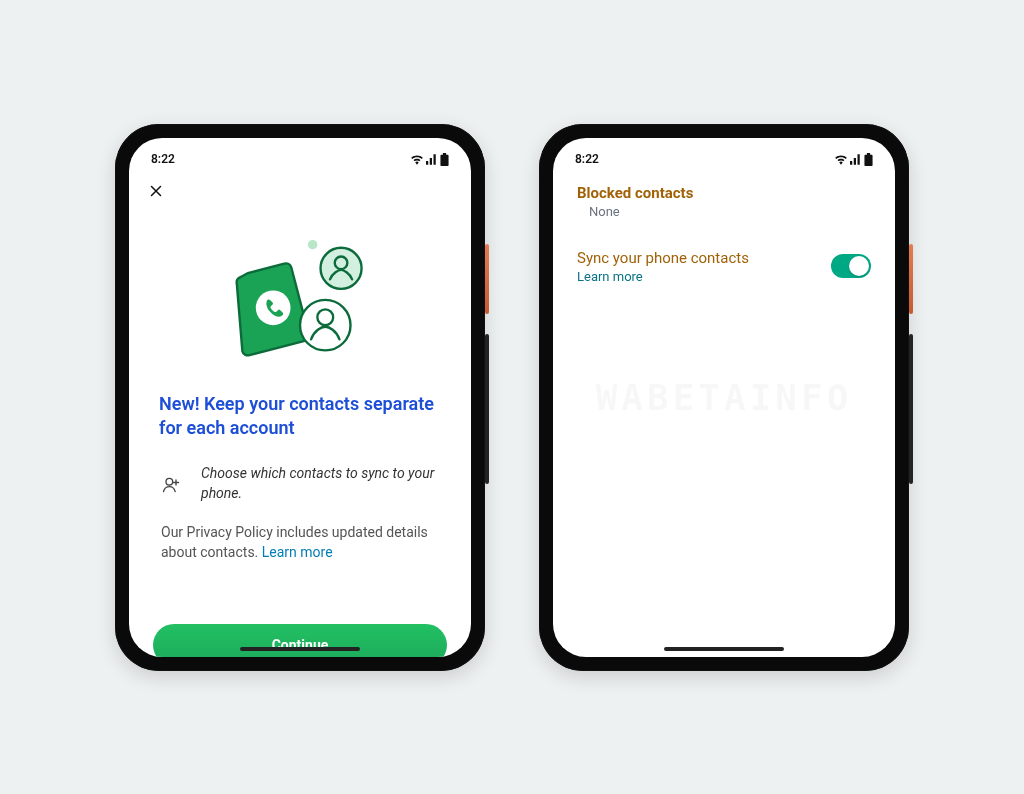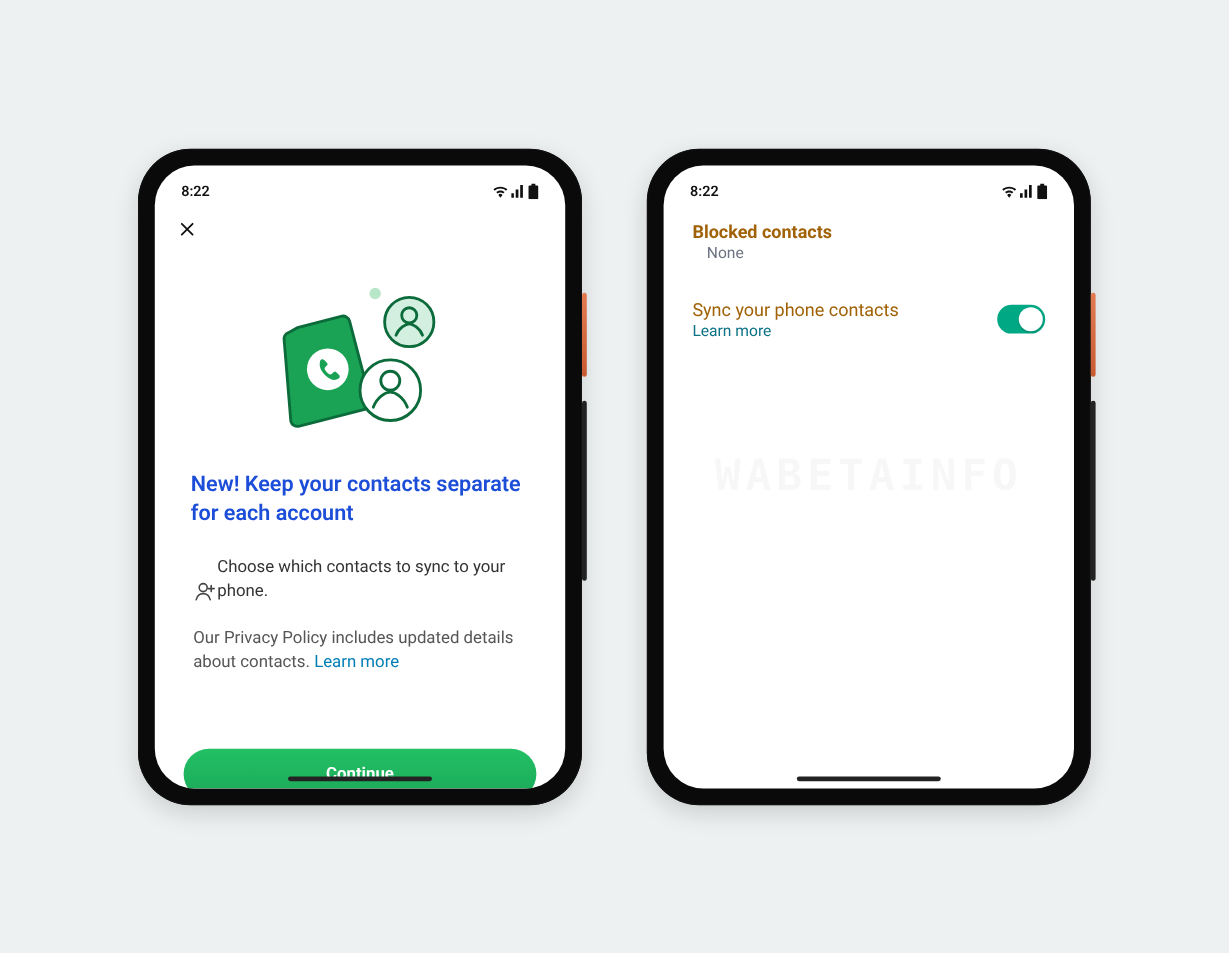--- a/index.html
+++ b/index.html
@@ -64,21 +64,21 @@
     width:120px;height:4px;background:#222;border-radius:2px;
   }
 
   
   .hero{display:flex;justify-content:center;padding:18px 0 10px;}
   .hero svg{width:190px;height:150px;}
   .headline{
     font-size:18px;font-weight:600;text-align:left;color:#1d4ed8;
     line-height:1.35;padding:0 6px 16px;
   }
-  .feat{display:flex;gap:0;align-items:flex-end;padding:8px 8px 16px;}
+  .feat{display:flex;gap:20px;align-items:center;padding:8px 8px 16px;font-style:italic;}
   .feat .iconwrap{width:20px;flex:0 0 20px;display:flex;justify-content:center;padding-top:2px;}
   .feat .text{font-size:14px;color:#333;line-height:1.4;}
   .policy{
     font-size:14px;color:#555;line-height:1.4;padding:4px 8px 20px;
   }
   .link{color:var(--link2);cursor:pointer;}
   .cta{
     width:100%;height:42px;border:none;border-radius:22px;
     background:var(--green-dark);
     background:linear-gradient(180deg,#22c063,#1ca95a);

